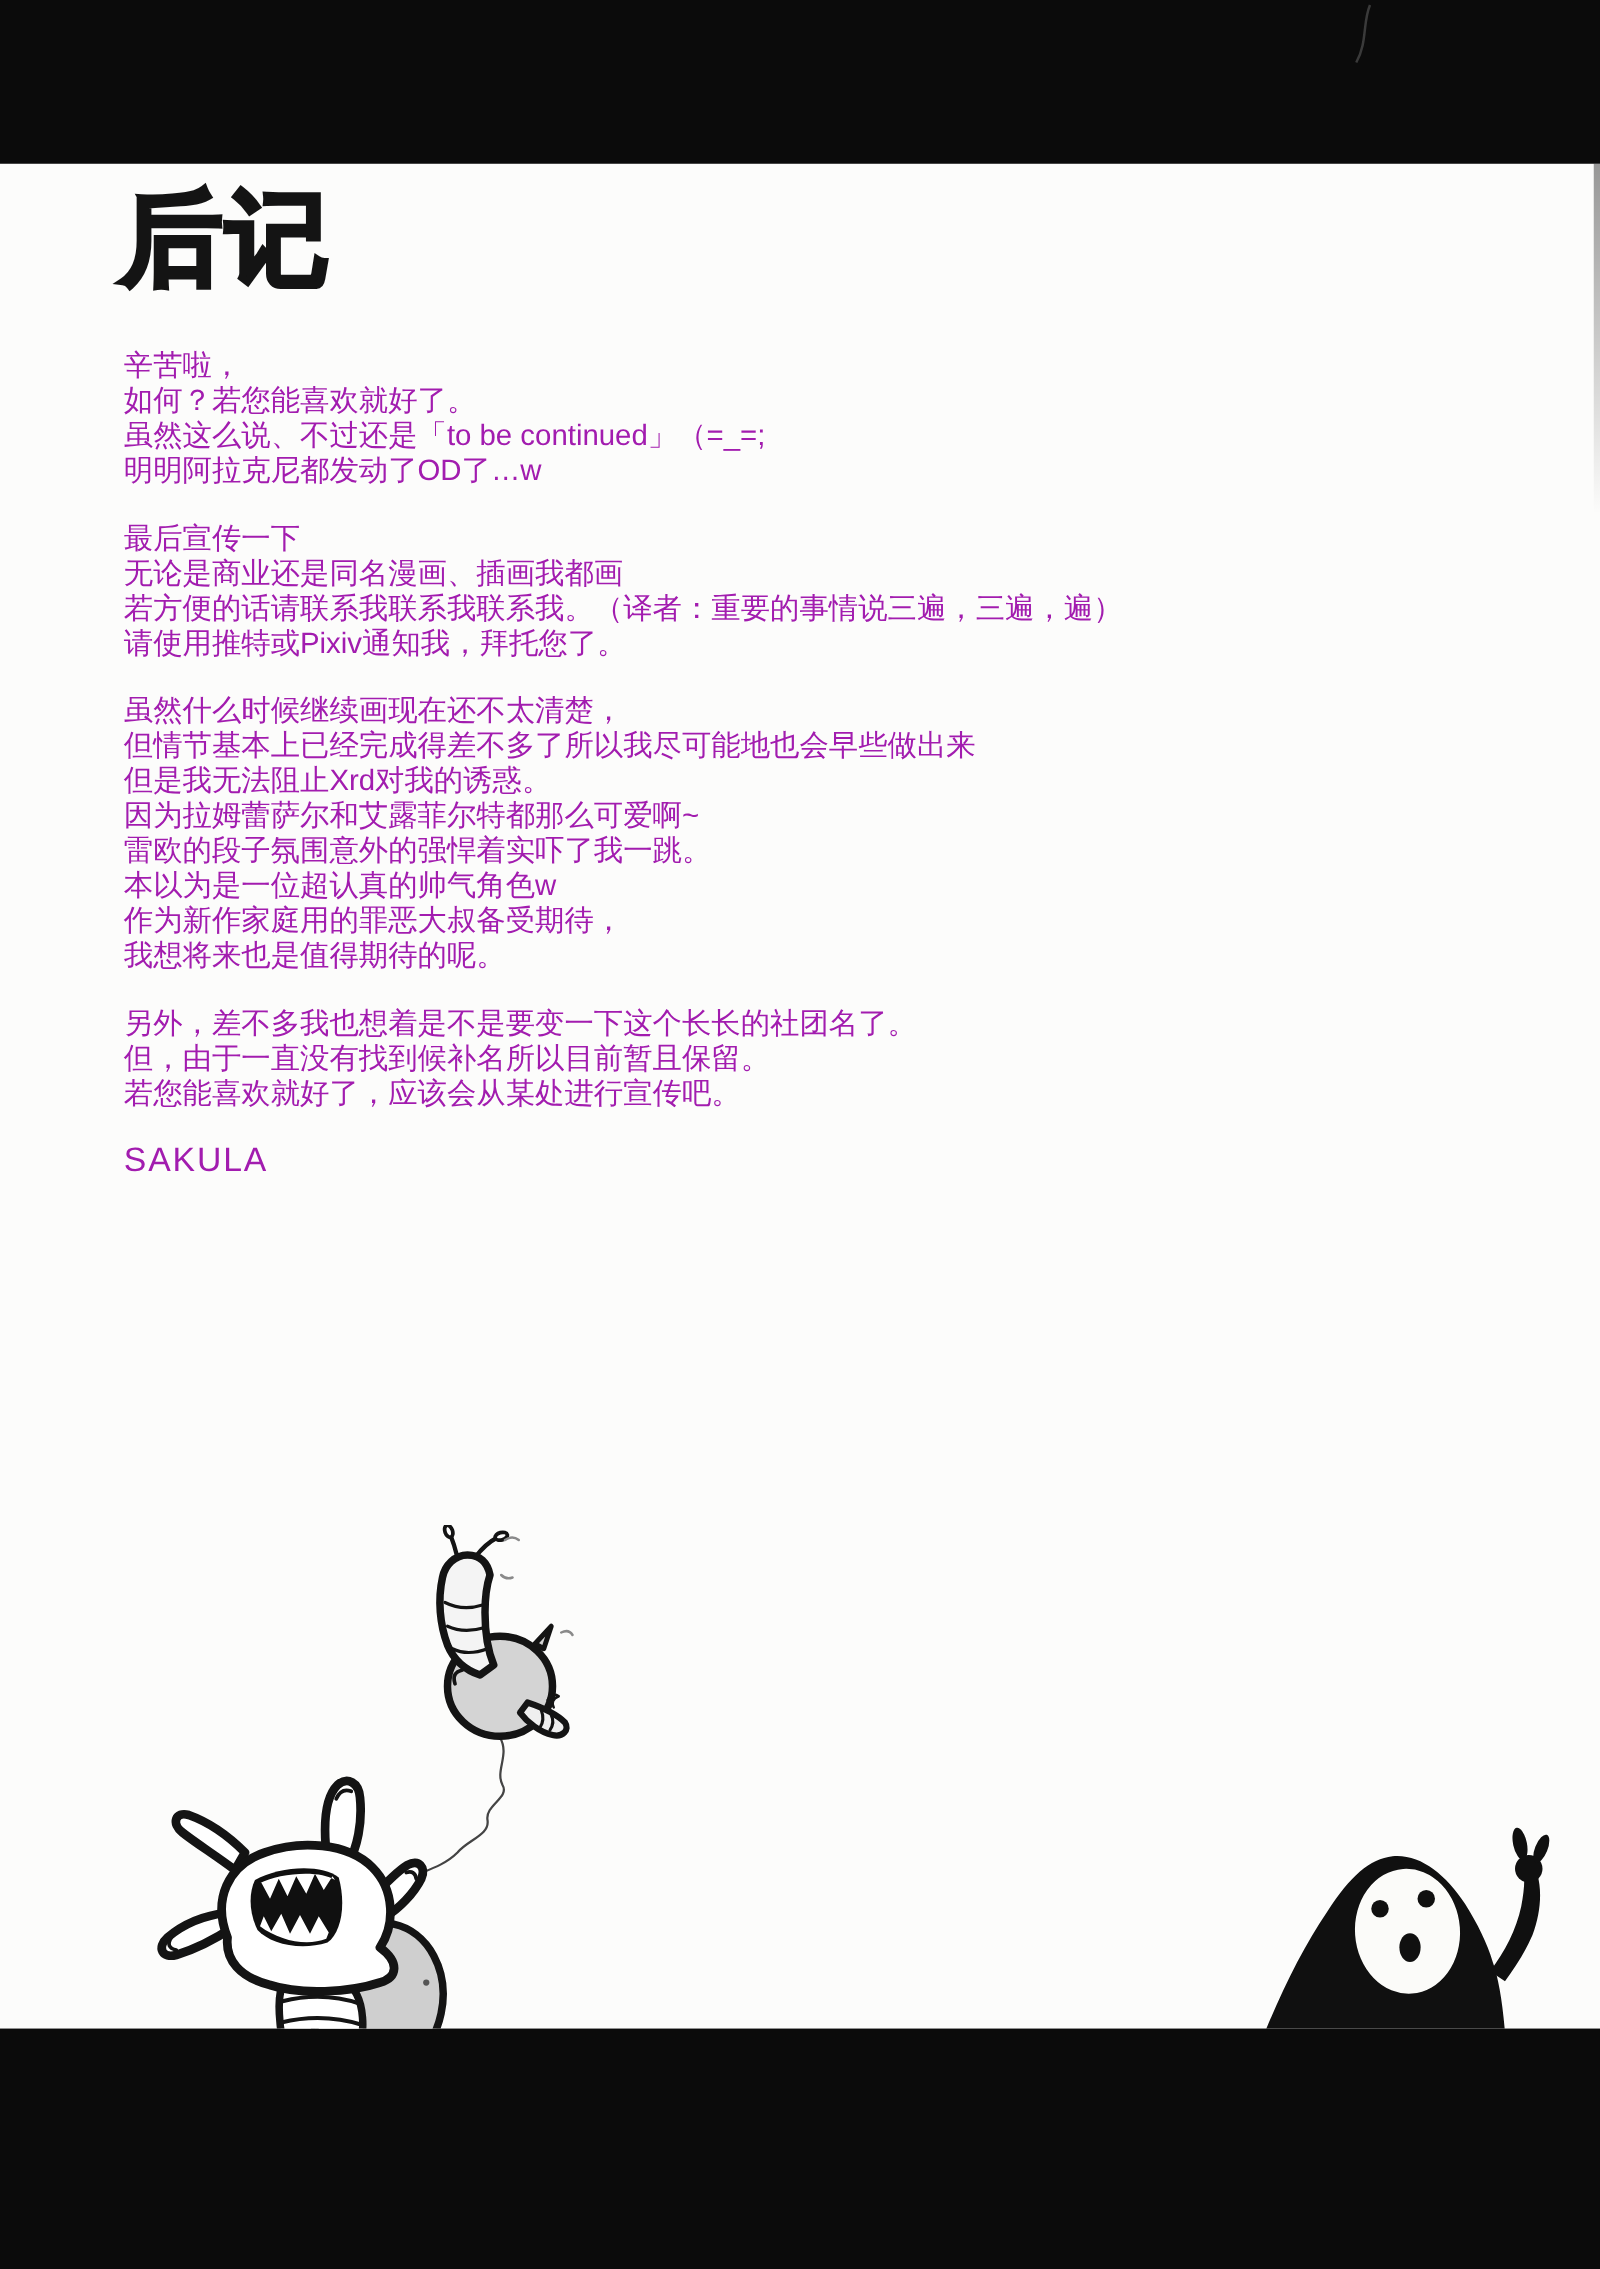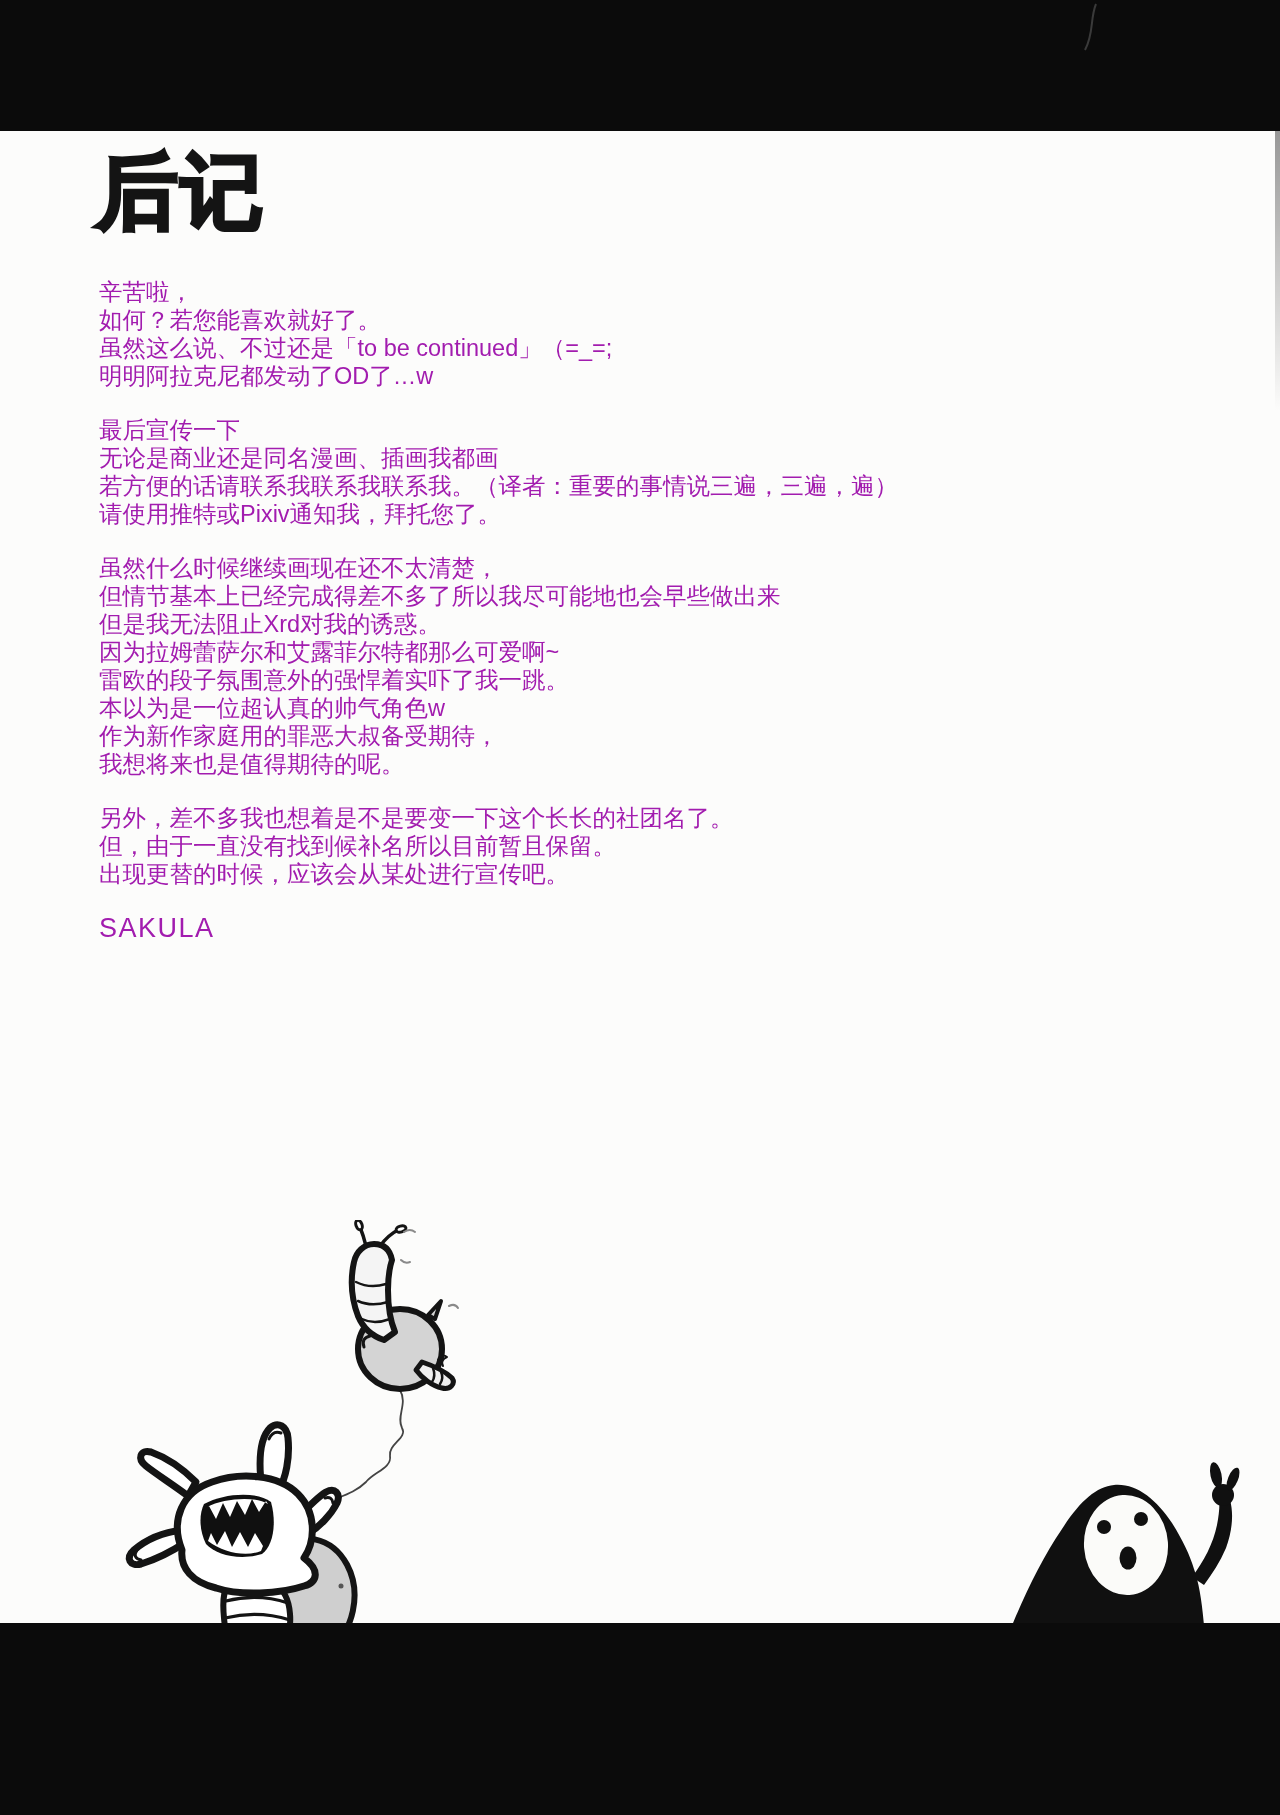--- a/index.html
+++ b/index.html
@@ -50,21 +50,21 @@
       <p>虽然什么时候继续画现在还不太清楚，
 但情节基本上已经完成得差不多了所以我尽可能地也会早些做出来
 但是我无法阻止Xrd对我的诱惑。
 因为拉姆蕾萨尔和艾露菲尔特都那么可爱啊~
 雷欧的段子氛围意外的强悍着实吓了我一跳。
 本以为是一位超认真的帅气角色w
 作为新作家庭用的罪恶大叔备受期待，
 我想将来也是值得期待的呢。</p>
       <p>另外，差不多我也想着是不是要变一下这个长长的社团名了。
 但，由于一直没有找到候补名所以目前暂且保留。
-出现更替的时候，应该会从某处进行宣传吧。</p>
+若您能喜欢就好了，应该会从某处进行宣传吧。</p>
       <p class="signature">SAKULA</p>
     </div>
 
     <svg class="doodle doodle-bug" width="200" height="290" viewBox="0 0 200 290">
       <g stroke-linecap="round" stroke-linejoin="round">
         <path d="M100,170 C108,184 96,196 102,208 C108,218 88,224 90,236 C92,248 74,252 66,262 C58,270 48,274 38,278" stroke="#444" stroke-width="1.8" fill="none"></path>
         <ellipse cx="100" cy="129" rx="42" ry="40" fill="#d4d4d4" stroke="#141414" stroke-width="6"></ellipse>
         <path d="M128,95 L141,81 L135,99 Z" fill="#d4d4d4" stroke="#141414" stroke-width="4"></path>
         <path d="M122,142 C134,146 146,152 152,158 C156,164 150,170 142,168 C132,166 122,158 116,150 Z" fill="#efefef" stroke="#141414" stroke-width="5"></path>
         <path d="M133,148 Q136,156 132,162 M141,152 Q144,158 140,164" stroke="#141414" stroke-width="2.5" fill="none"></path>

